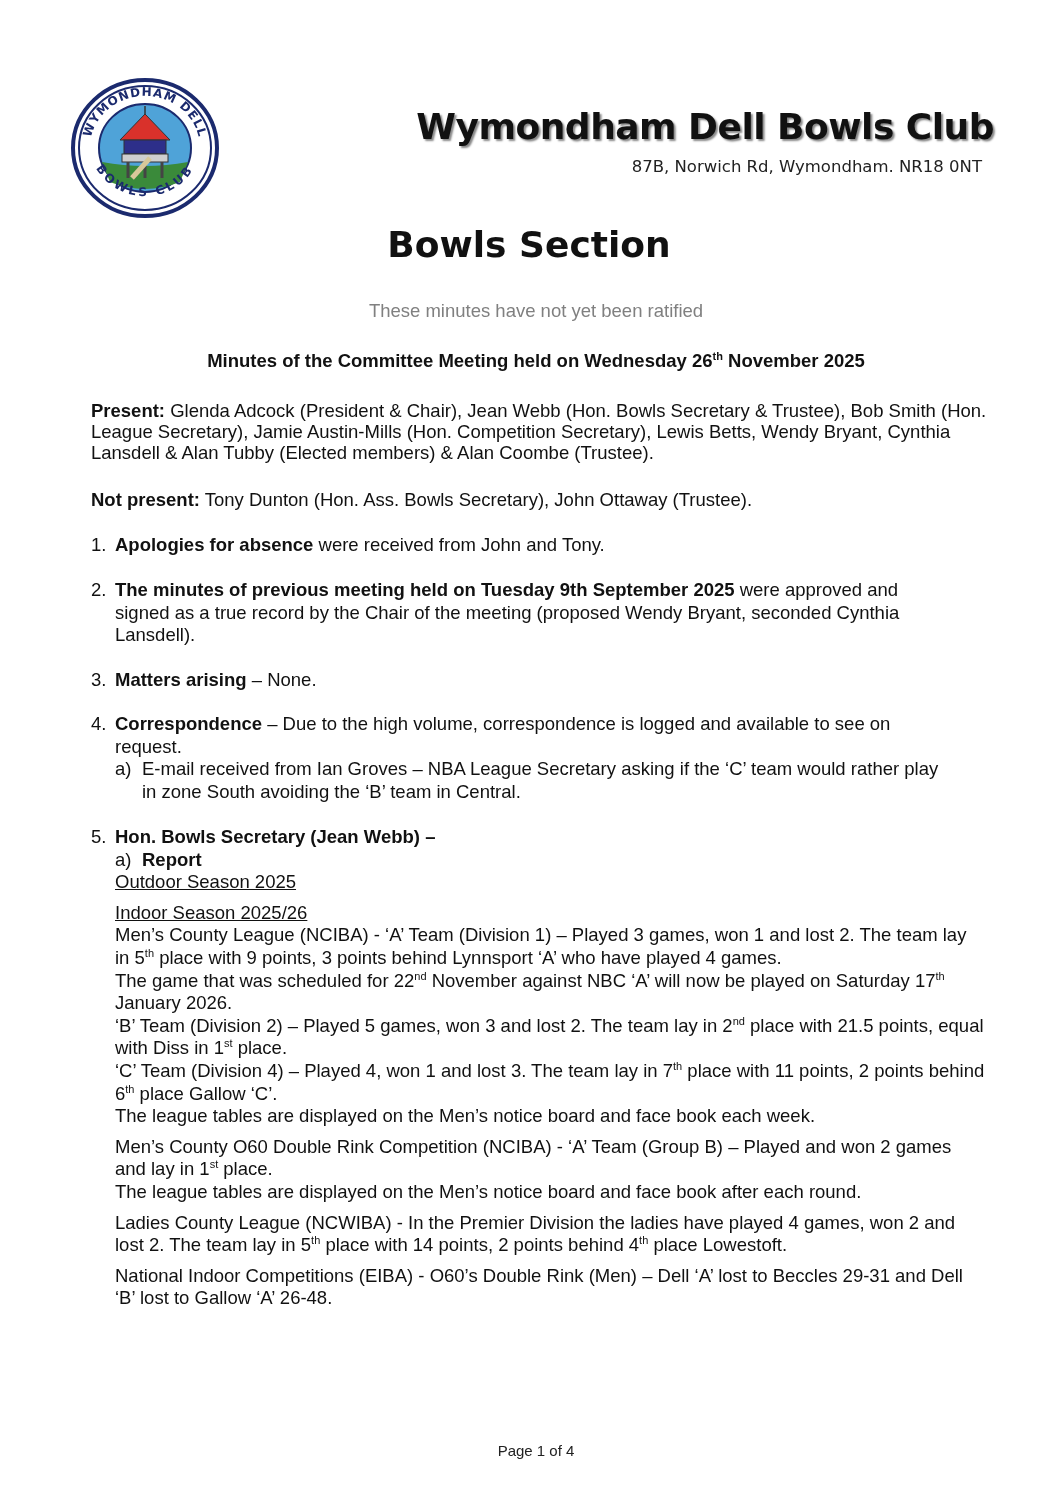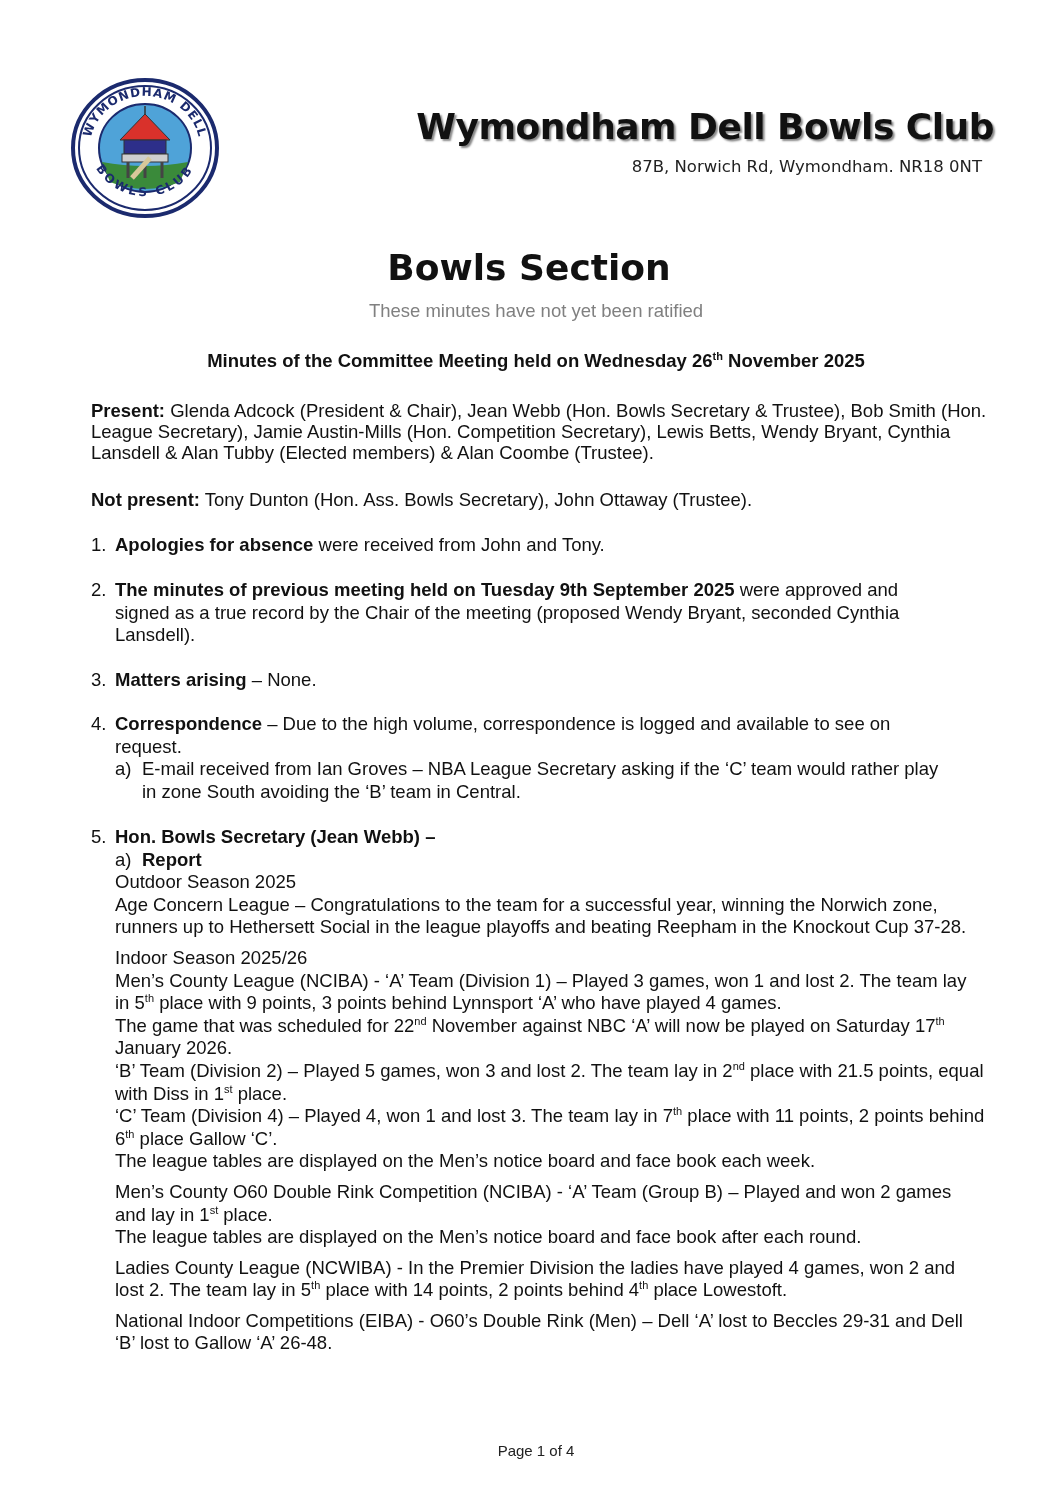--- a/index.html
+++ b/index.html
@@ -4,36 +4,36 @@
   <style>
     html, body { margin: 0; padding: 0; background: #ffffff; }
     body { width: 1058px; height: 1497px; position: relative; overflow: hidden;
            font-family: "Liberation Sans", sans-serif; color: #111; }
     .logo { position: absolute; left: 70px; top: 78px; width: 150px; height: 140px; }
     .club-title { position: absolute; right: 64px; top: 106px; font-family: "DejaVu Sans", sans-serif;
                   font-weight: bold; font-size: 36px; letter-spacing: -0.5px; color: #111;
                   text-shadow: 2px 2px 2px #888; }
     .club-address { position: absolute; right: 76px; top: 157px; font-family: "DejaVu Sans", sans-serif;
                     font-size: 16.5px; color: #222; }
-    .section-title { position: absolute; left: 0; width: 1058px; text-align: center; top: 247px;
+    .section-title { position: absolute; left: 0; width: 1058px; text-align: center; top: 224px;
                      font-family: "DejaVu Sans", sans-serif; font-weight: bold; font-size: 36px; color: #111; }
     .ratified { position: absolute; left: 0; width: 1072px; text-align: center; top: 300px;
                 font-size: 18.5px; color: #808080; }
     .meeting-heading { position: absolute; left: 0; width: 1072px; text-align: center; top: 350px;
                        font-weight: bold; font-size: 18.5px; }
     sup { font-size: 11px; line-height: 0; vertical-align: 7px; text-align: center; }
     .body-text { position: absolute; left: 91px; width: 900px; font-size: 18.5px; line-height: 21px; }
     .present { top: 400px; }
     .not-present { top: 489px; }
     .item { position: absolute; left: 91px; width: 900px; font-size: 18.5px; line-height: 22.6px; }
     .item .num { position: absolute; left: 0; top: 0; width: 32px; }
     .item .content { margin-left: 24px; }
     .sub { position: relative; padding-left: 27px; }
     .sub .letter { position: absolute; left: 0; top: 0; }
-    .u { }
+    .u { text-decoration: underline; }
     .para { margin-top: 8px; }
     .footer { position: absolute; left: 0; width: 1072px; text-align: center; top: 1442px;
               font-size: 15px; color: #222; }
   </style>
 </head>
 <body>
 
 <div class="logo">
   <svg width="150" height="140" viewBox="0 0 150 140">
     <ellipse cx="75" cy="70" rx="72" ry="68" fill="#fff" stroke="#1b2a6e" stroke-width="4"></ellipse>
@@ -105,21 +105,20 @@
 
 <div class="item" style="top:826px;">
   <span class="num">5.</span>
   <div class="content" style="width:870px;">
     <b>Hon. Bowls Secretary (Jean Webb) –</b>
     <div class="sub">
       <span class="letter">a)</span>
       <b>Report</b>
     </div>
     <div class="u">Outdoor Season 2025</div>
-    <div>Age Concern League – Congratulations to the team for a successful year, winning the Norwich zone, runners up to Hethersett Social in the league playoffs and beating Reepham in the Knockout Cup 37-28.</div>
 
     <div class="para u">Indoor Season 2025/26</div>
     <div>
       <span>Men’s County League (NCIBA) - ‘A’ Team (Division 1) – Played 3 games, won 1 and lost 2. The team lay in 5</span><sup>th</sup><span> place with 9 points, 3 points behind Lynnsport ‘A’ who have played 4 games.</span>
     </div>
     <div>
       <span>The game that was scheduled for 22</span><sup>nd</sup><span> November against NBC ‘A’ will now be played on Saturday 17</span><sup>th</sup><span> January 2026.</span>
     </div>
     <div>
       <span>‘B’ Team (Division 2) – Played 5 games, won 3 and lost 2.  The team lay in 2</span><sup>nd</sup><span> place with 21.5 points, equal with Diss in 1</span><sup>st</sup><span> place.</span>

